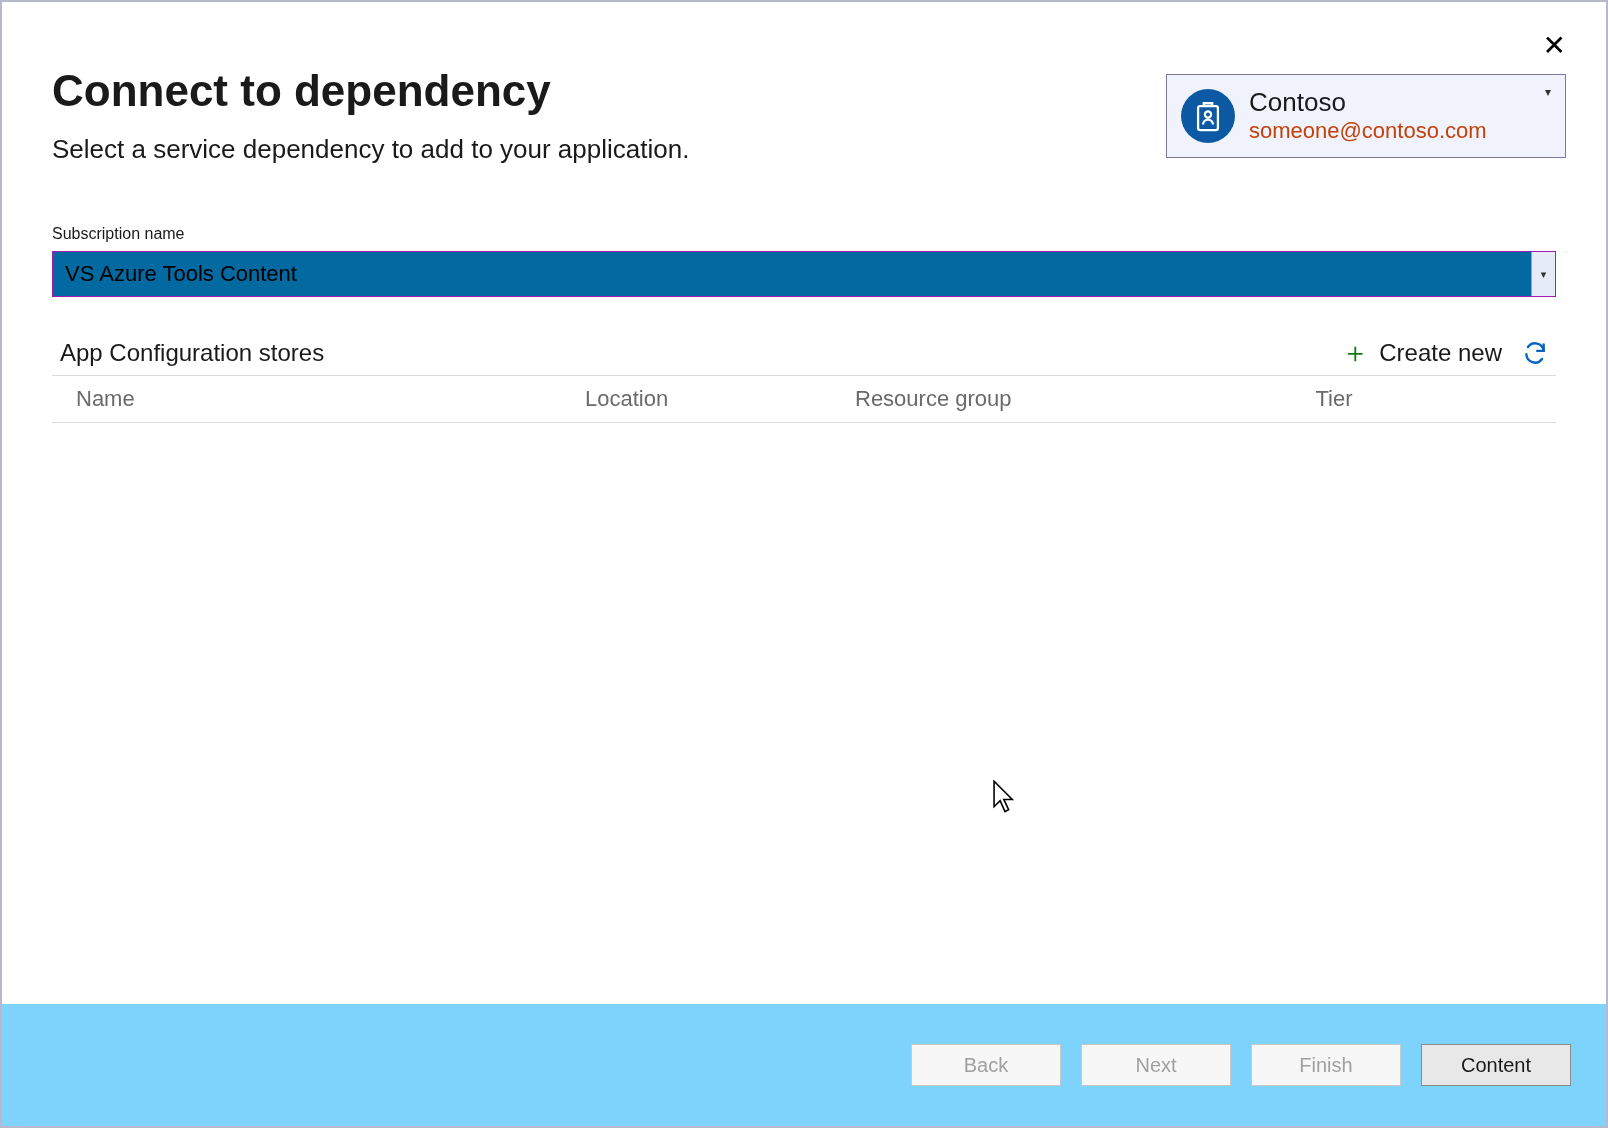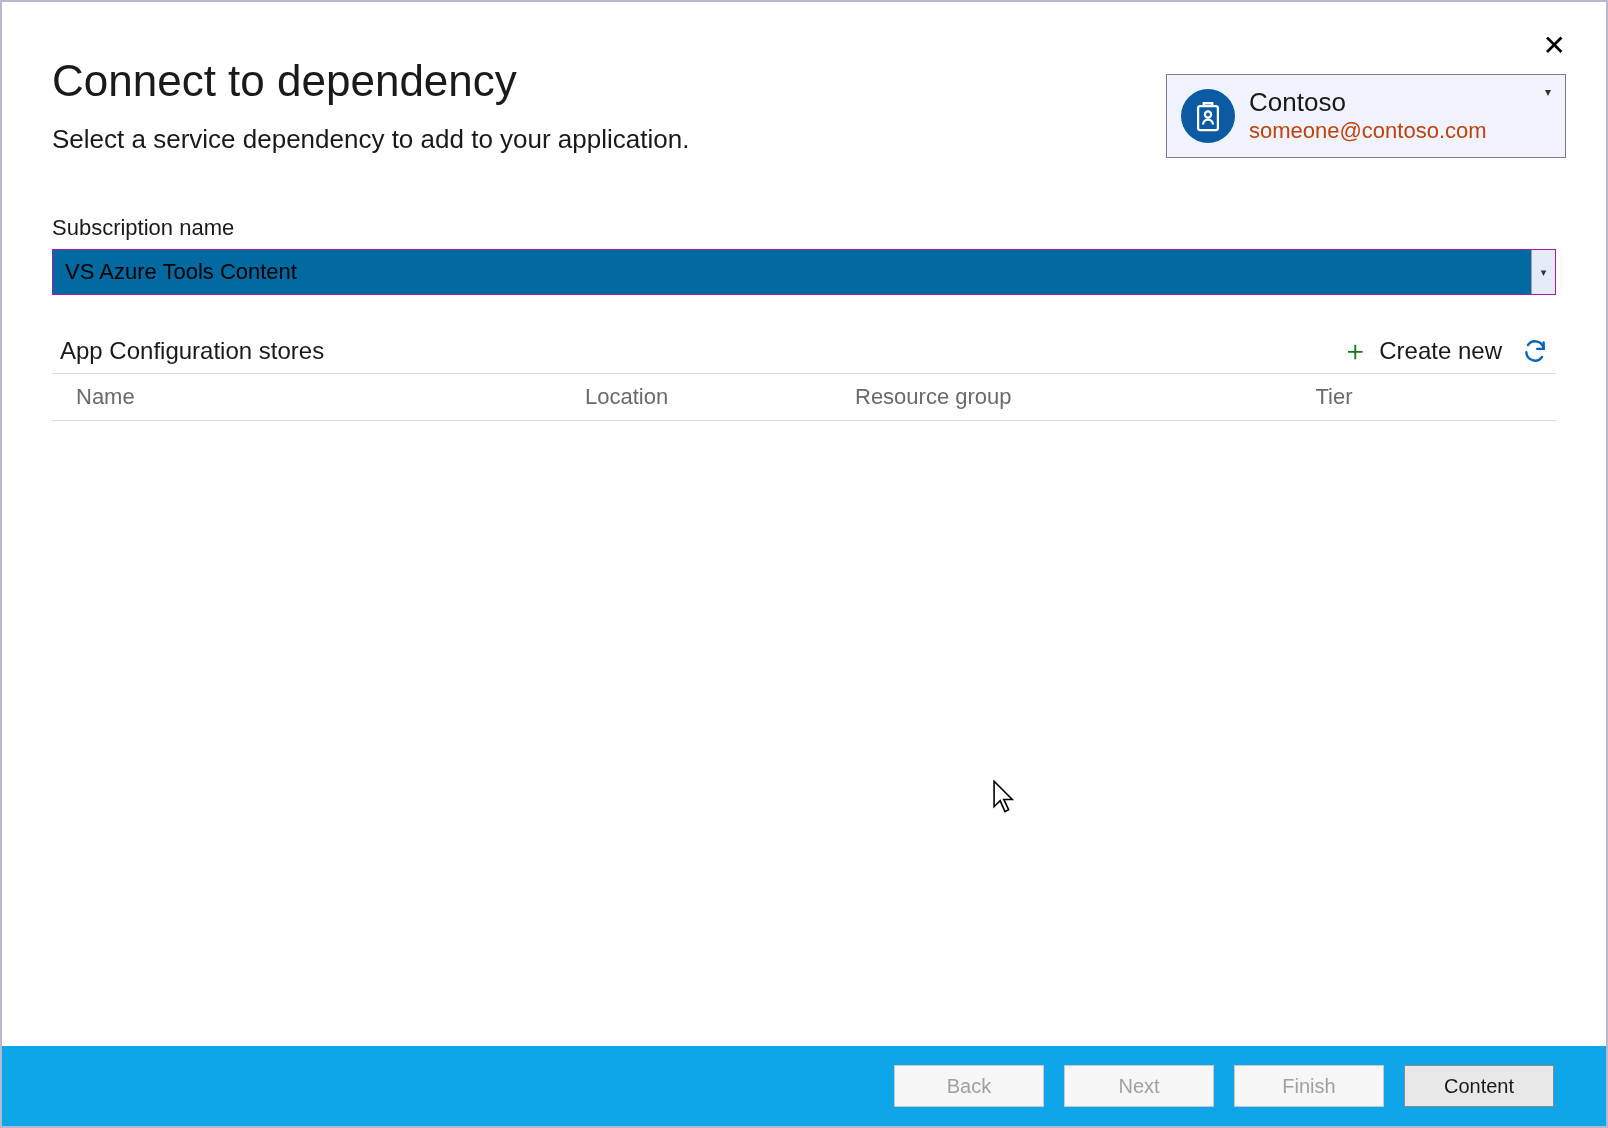--- a/index.html
+++ b/index.html
@@ -78,32 +78,32 @@
     }
     .account-chevron {
       font-size: 12px;
       color: #333;
       margin-left: 6px;
       align-self: flex-start;
       margin-top: 6px;
     }
     .page-title {
       font-size: 44px;
-      font-weight: 400;
-      color: #1a1a1a;
-      margin-top: 4px;
+      font-weight: 700;
+      color: #1a1a1a;
+      margin-top: 14px;
       margin-bottom: 18px;
     }
     .page-subtitle {
       font-size: 26px;
       color: #1a1a1a;
       margin-bottom: 60px;
     }
     .field-label {
-      font-size: 22px;
+      font-size: 16px;
       color: #1a1a1a;
       margin-bottom: 8px;
     }
     .subscription-select {
       width: 100%;
       height: 46px;
       border: 1px solid #a21caf;
       display: flex;
       align-items: center;
       position: relative;
@@ -178,26 +178,26 @@
     }
     .col-name { flex: 0 0 525px; padding-left: 16px; }
     .col-location { flex: 0 0 270px; }
     .col-rg { flex: 0 0 265px; }
     .col-tier { flex: 1; text-align: center; }
     .footer {
       position: absolute;
       bottom: 0;
       left: 0;
       right: 0;
-      height: 80px;
-      background: #0ea5e9;
+      height: 122px;
+      background: #7dd3fc;
       display: flex;
       align-items: center;
       justify-content: flex-end;
-      padding: 0 52px;
+      padding: 0 35px;
       gap: 20px;
     }
     .wizard-btn {
       width: 150px;
       height: 42px;
       border: 1px solid #c8c8c8;
       background: #f7f7f7;
       font-size: 20px;
       font-family: inherit;
       cursor: pointer;

